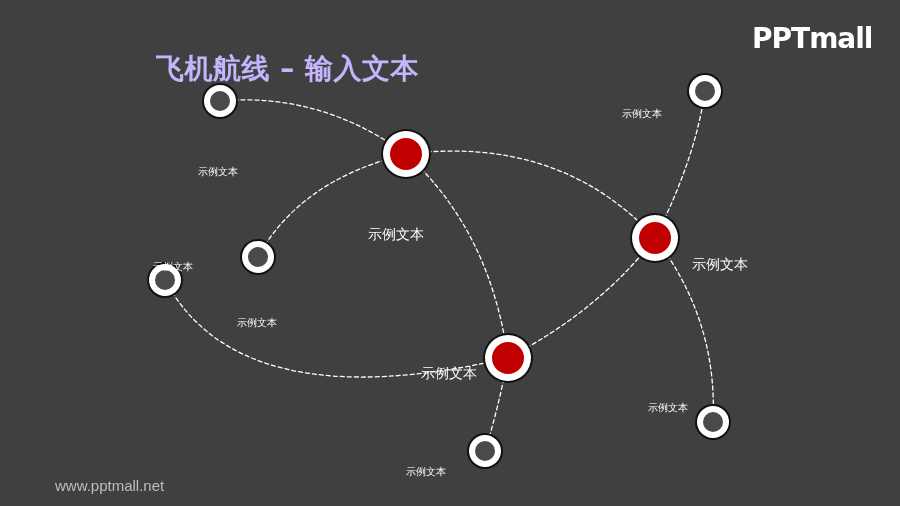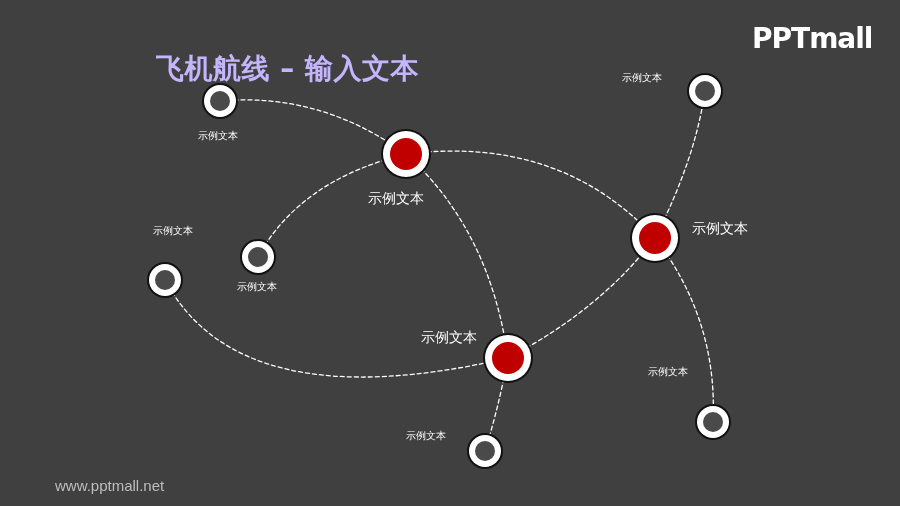--- a/index.html
+++ b/index.html
@@ -23,20 +23,21 @@
   }
   .footer {
     position: absolute; left: 55px; top: 477px;
     color: #bdbdbd; font-size: 15px;
     font-family: "Liberation Sans", sans-serif;
   }
   svg.net { position: absolute; left: 0; top: 0; }
   .lbl {
     position: absolute; color: #ffffff; white-space: nowrap;
     font-family: "DejaVu Sans", sans-serif;
+    margin-top: 36px;
   }
   .lbl.small { font-size: 10px; }
   .lbl.big { font-size: 14px; }
 </style>
 </head>
 <body>
 
 <div class="slide">
 
   <div class="title">飞机航线 – 输入文本</div>

